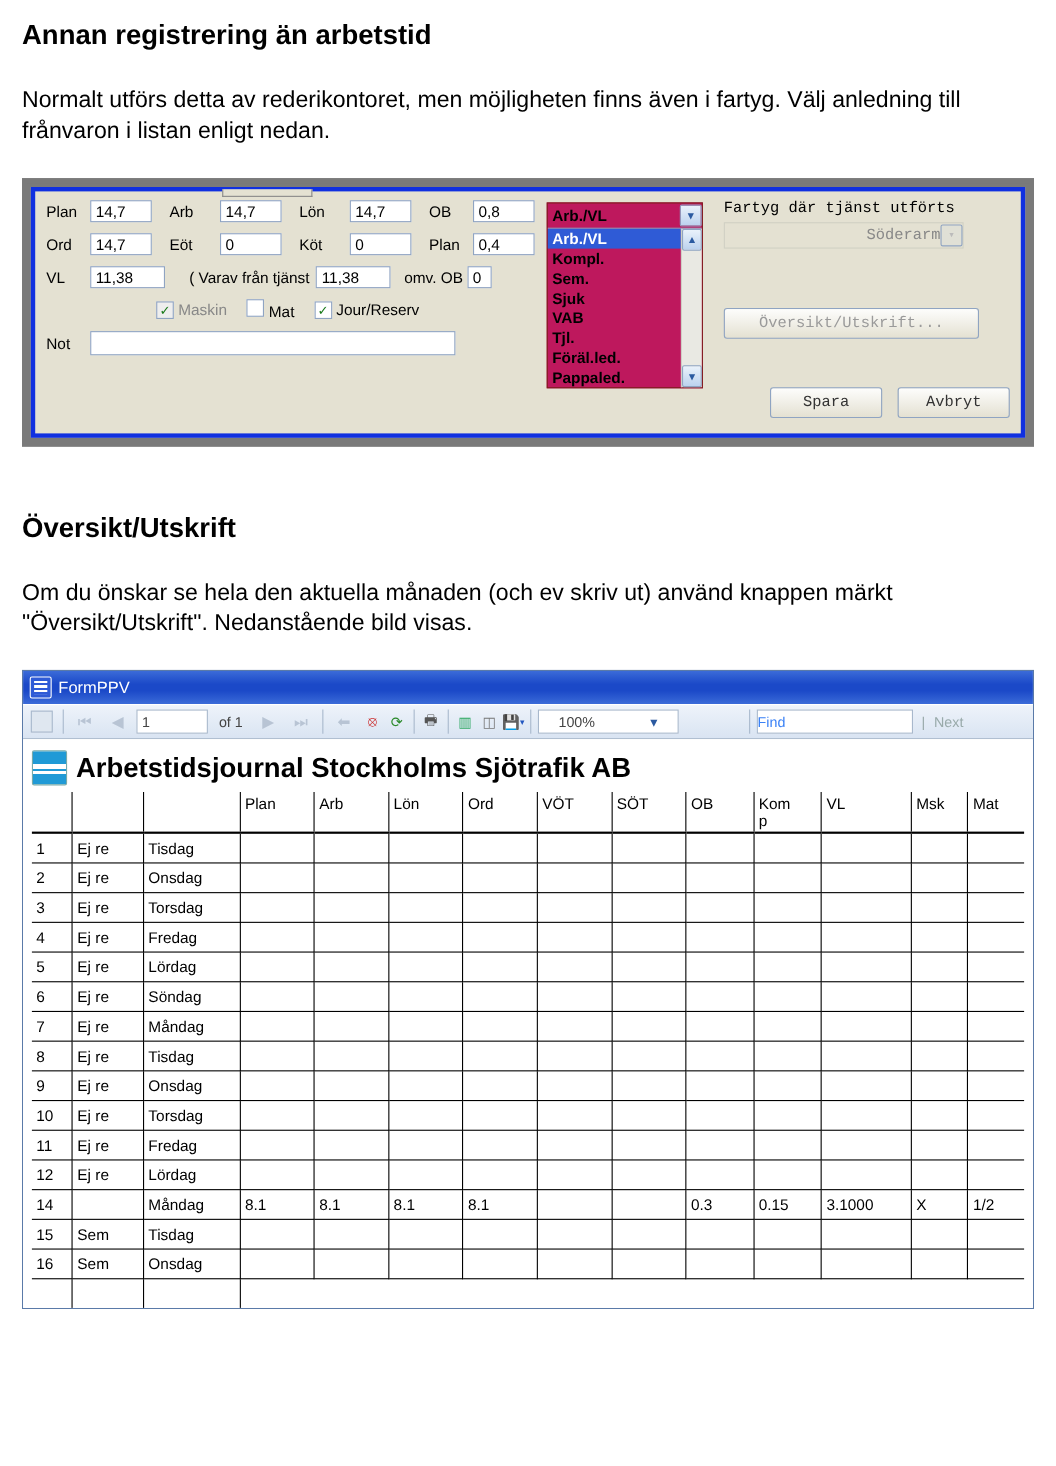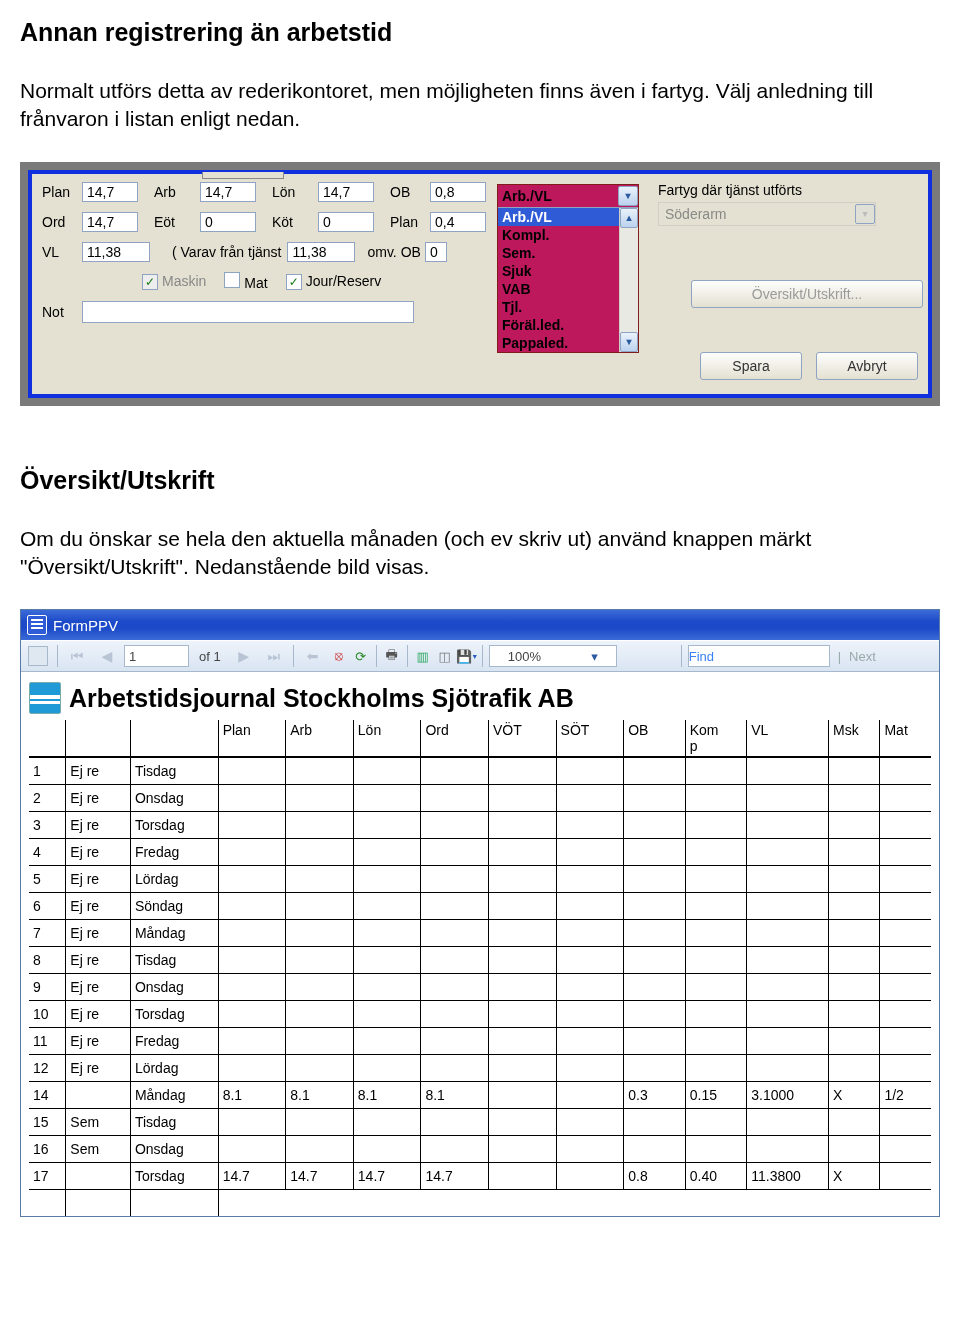--- a/index.html
+++ b/index.html
@@ -44,21 +44,21 @@
     background: #fff; border: 1px solid #8fa4c2;
     height: 20px; padding: 1px 4px;
     font-size: 14px; font-family: inherit;
     box-sizing: border-box;
     display: inline-flex; align-items: center;
   }
   .w56 { width: 56px; }
   .w68 { width: 68px; }
   .grid-left { display: flex; flex-direction: column; gap: 10px; width: 455px; }
   .grid-mid { width: 150px; }
-  .grid-right { width: 260px; margin-left: auto; }
+  .grid-right { width: 260px; margin-left: auto; font-family: Liberation Mono, monospace; }
 
   .listbox {
     background: #be185d; border: 1px solid #7f1d1d;
     width: 140px;
     font-size: 14px;
     font-weight: bold;
   }
   .listbox .sel-top {
     display: flex; justify-content: space-between; align-items: center;
     border-bottom: 1px solid #8fa4c2;
@@ -92,30 +92,30 @@
     width:14px; height:14px; border:1px solid #8fa4c2; background:#fff;
     display:inline-flex; align-items:center; justify-content:center;
     margin-right:4px; font-size:12px; color:#1a7a1a;
   }
   .cbx.dis { background:#eee; }
   .muted { color:#888; }
   .right-lbl { font-size:14px; }
   .ghost-input {
     border:1px solid #d0d0c4; background:#e4e1d2;
     color:#888; height:22px; display:flex; align-items:center;
-    justify-content:space-between; padding:0 0 0 6px;
+    justify-content:flex-end; padding:0 0 0 6px;
     width:210px;
   }
   .btn {
     border:1px solid #8fa4c2; background:linear-gradient(#fdfdfc,#e4e1d2);
     border-radius:3px; height:26px; display:inline-flex;
     align-items:center; justify-content:center; font-size:14px;
     color:#333;
   }
-  .btn.dis { color:#9a9a9a;margin-left:33px; }
+  .btn.dis { color:#9a9a9a; }
   .btn.w100 { width:100px; }
   .btn.w230 { width:230px; }
   .r-gap { display:flex; gap:14px; }
   .not-input {
     background:#fff; border:1px solid #8fa4c2;
     height:20px; width:330px;
   }
 
   
   .ppv-frame {
@@ -621,36 +621,20 @@
               <td class="c-num r"></td>
               <td class="c-num r"></td>
               <td class="c-num r"></td>
               <td class="c-num r"></td>
               <td class="c-ob r"></td>
               <td class="c-kom r"></td>
               <td class="c-vl r"></td>
               <td class="c-msk"></td>
               <td class="c-mat"></td>
             </tr>
-            <tr>
-              <td class="c-n r">17</td>
-              <td class="c-s"></td>
-              <td class="c-d">Torsdag</td>
-              <td class="c-num r">14.7</td>
-              <td class="c-num r">14.7</td>
-              <td class="c-num r">14.7</td>
-              <td class="c-num r">14.7</td>
-              <td class="c-num r"></td>
-              <td class="c-num r"></td>
-              <td class="c-ob r">0.8</td>
-              <td class="c-kom r">0.40</td>
-              <td class="c-vl r">11.3800</td>
-              <td class="c-msk">X</td>
-              <td class="c-mat"></td>
-            </tr>
             <tr style="height: 10px; overflow: hidden;">
               <td class="c-n r" style="border-bottom:none"></td>
               <td class="c-s" style="border-bottom:none"></td>
               <td class="c-d" style="border-bottom:none"></td>
               <td colspan="11" style="border-bottom:none"></td>
             </tr>
           </tbody>
       </table>
     </div>
   </div>

